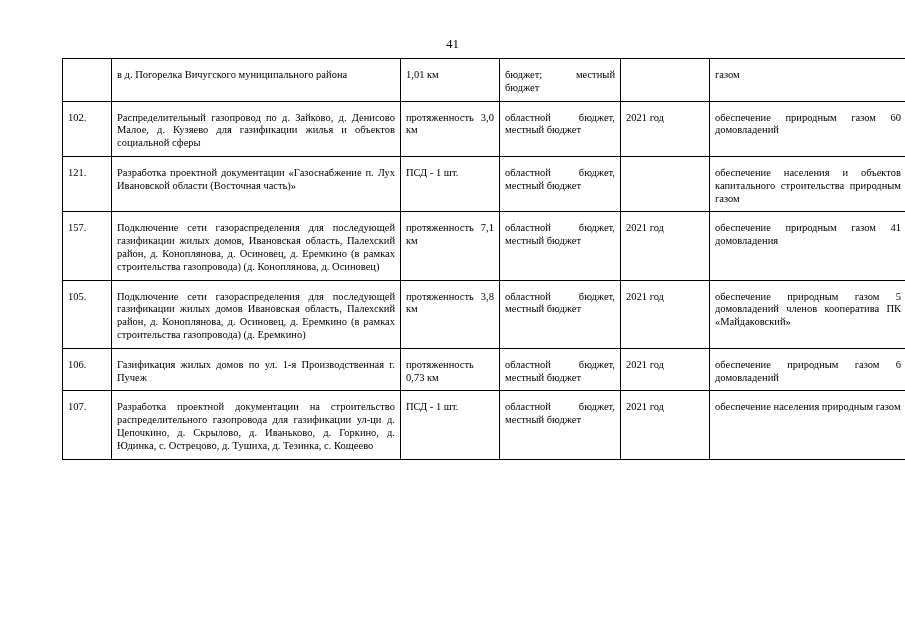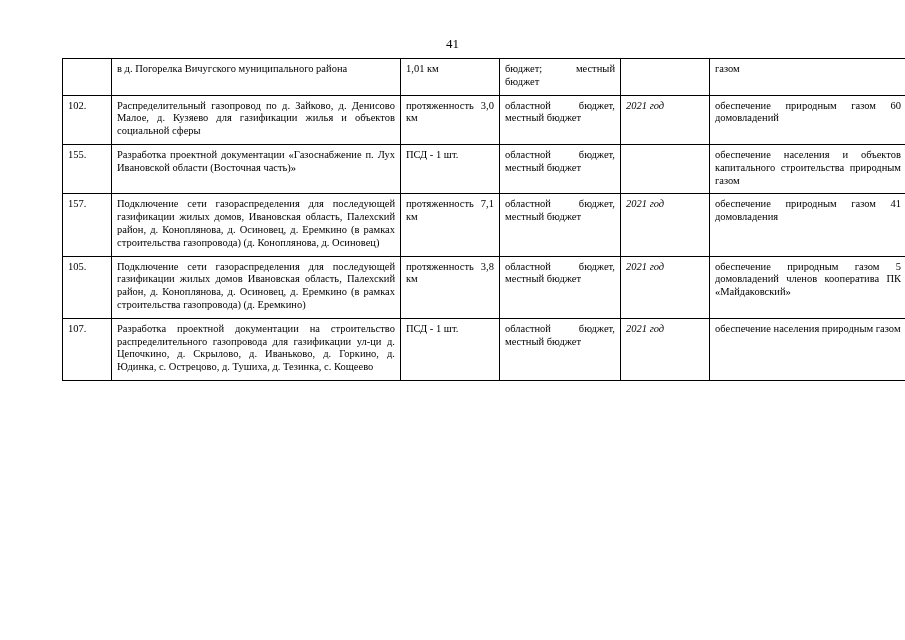--- a/index.html
+++ b/index.html
@@ -39,21 +39,21 @@
   table.doc-table {
     border-collapse: collapse;
     table-layout: fixed;
     width: 784px;
     font-size: 10.5px;
     line-height: 1.22;
   }
   table.doc-table td {
     border: 1px solid #000000;
     vertical-align: top;
-    padding: 4px 5px 6px 5px;
+    padding: 10px 5px 6px 5px;
     text-align: justify;
     text-justify: inter-word;
     hyphens: manual;
     word-wrap: break-word;
   }
   td.c-num {
     width: 38px;
     text-align: left;
     padding-left: 6px;
     margin-top: 23px;
@@ -65,21 +65,20 @@
     width: 88px;
     text-align: left;
   }
   td.c-src {
     width: 110px;
     text-align: left;
   }
   td.c-year {
     width: 78px;
     text-align: left;
-    font-style: italic;
   }
   td.c-res {
     width: 186px;
   }
   .row-first td {
     padding-top: 5px;
   }
   .nowrapish {
     text-align: left;
     margin-top: 42px;
@@ -105,21 +104,21 @@
         </tr>
         <tr>
           <td class="c-num">102.</td>
           <td class="c-name">Распределительный газопровод по д. Зайково, д. Денисово Малое, д. Кузяево для газификации жилья и объектов социальной сферы</td>
           <td class="c-vol">протяженность 3,0 км</td>
           <td class="c-src">областной бюджет, местный бюджет</td>
           <td class="c-year">2021 год</td>
           <td class="c-res">обеспечение природным газом 60 домовладений</td>
         </tr>
         <tr>
-          <td class="c-num">155.</td>
+          <td class="c-num">121.</td>
           <td class="c-name">Разработка проектной документации «Газоснабжение п. Лух Ивановской области (Восточная часть)»</td>
           <td class="c-vol">ПСД - 1 шт.</td>
           <td class="c-src">областной бюджет, местный бюджет</td>
           <td class="c-year"></td>
           <td class="c-res">обеспечение населения и объектов капитального строительства природным газом</td>
         </tr>
         <tr>
           <td class="c-num">157.</td>
           <td class="c-name">Подключение сети газораспределения для последующей газификации жилых домов, Ивановская область, Палехский район, д. Коноплянова, д. Осиновец, д. Еремкино (в рамках строительства газопровода) (д. Коноплянова, д. Осиновец)</td>
           <td class="c-vol">протяженность 7,1 км</td>
@@ -129,20 +128,28 @@
         </tr>
         <tr>
           <td class="c-num">105.</td>
           <td class="c-name">Подключение сети газораспределения для последующей газификации жилых домов Ивановская область, Палехский район, д. Коноплянова, д. Осиновец, д. Еремкино (в рамках строительства газопровода) (д. Еремкино)</td>
           <td class="c-vol">протяженность 3,8 км</td>
           <td class="c-src">областной бюджет, местный бюджет</td>
           <td class="c-year">2021 год</td>
           <td class="c-res">обеспечение природным газом 5 домовладений членов кооператива ПК «Майдаковский»</td>
         </tr>
         <tr>
+          <td class="c-num">106.</td>
+          <td class="c-name">Газификация жилых домов по ул. 1-я Производственная г. Пучеж</td>
+          <td class="c-vol">протяженность 0,73 км</td>
+          <td class="c-src">областной бюджет, местный бюджет</td>
+          <td class="c-year">2021 год</td>
+          <td class="c-res">обеспечение природным газом 6 домовладений</td>
+        </tr>
+        <tr>
           <td class="c-num">107.</td>
           <td class="c-name">Разработка проектной документации на строительство распределительного газопровода для газификации ул-ци д. Цепочкино, д. Скрылово, д. Иваньково, д. Горкино, д. Юдинка, с. Острецово, д. Тушиха, д. Тезинка, с. Кощеево</td>
           <td class="c-vol">ПСД - 1 шт.</td>
           <td class="c-src">областной бюджет, местный бюджет</td>
           <td class="c-year">2021 год</td>
           <td class="c-res">обеспечение населения природным газом</td>
         </tr>
       </tbody>
     </table>
   </div>

